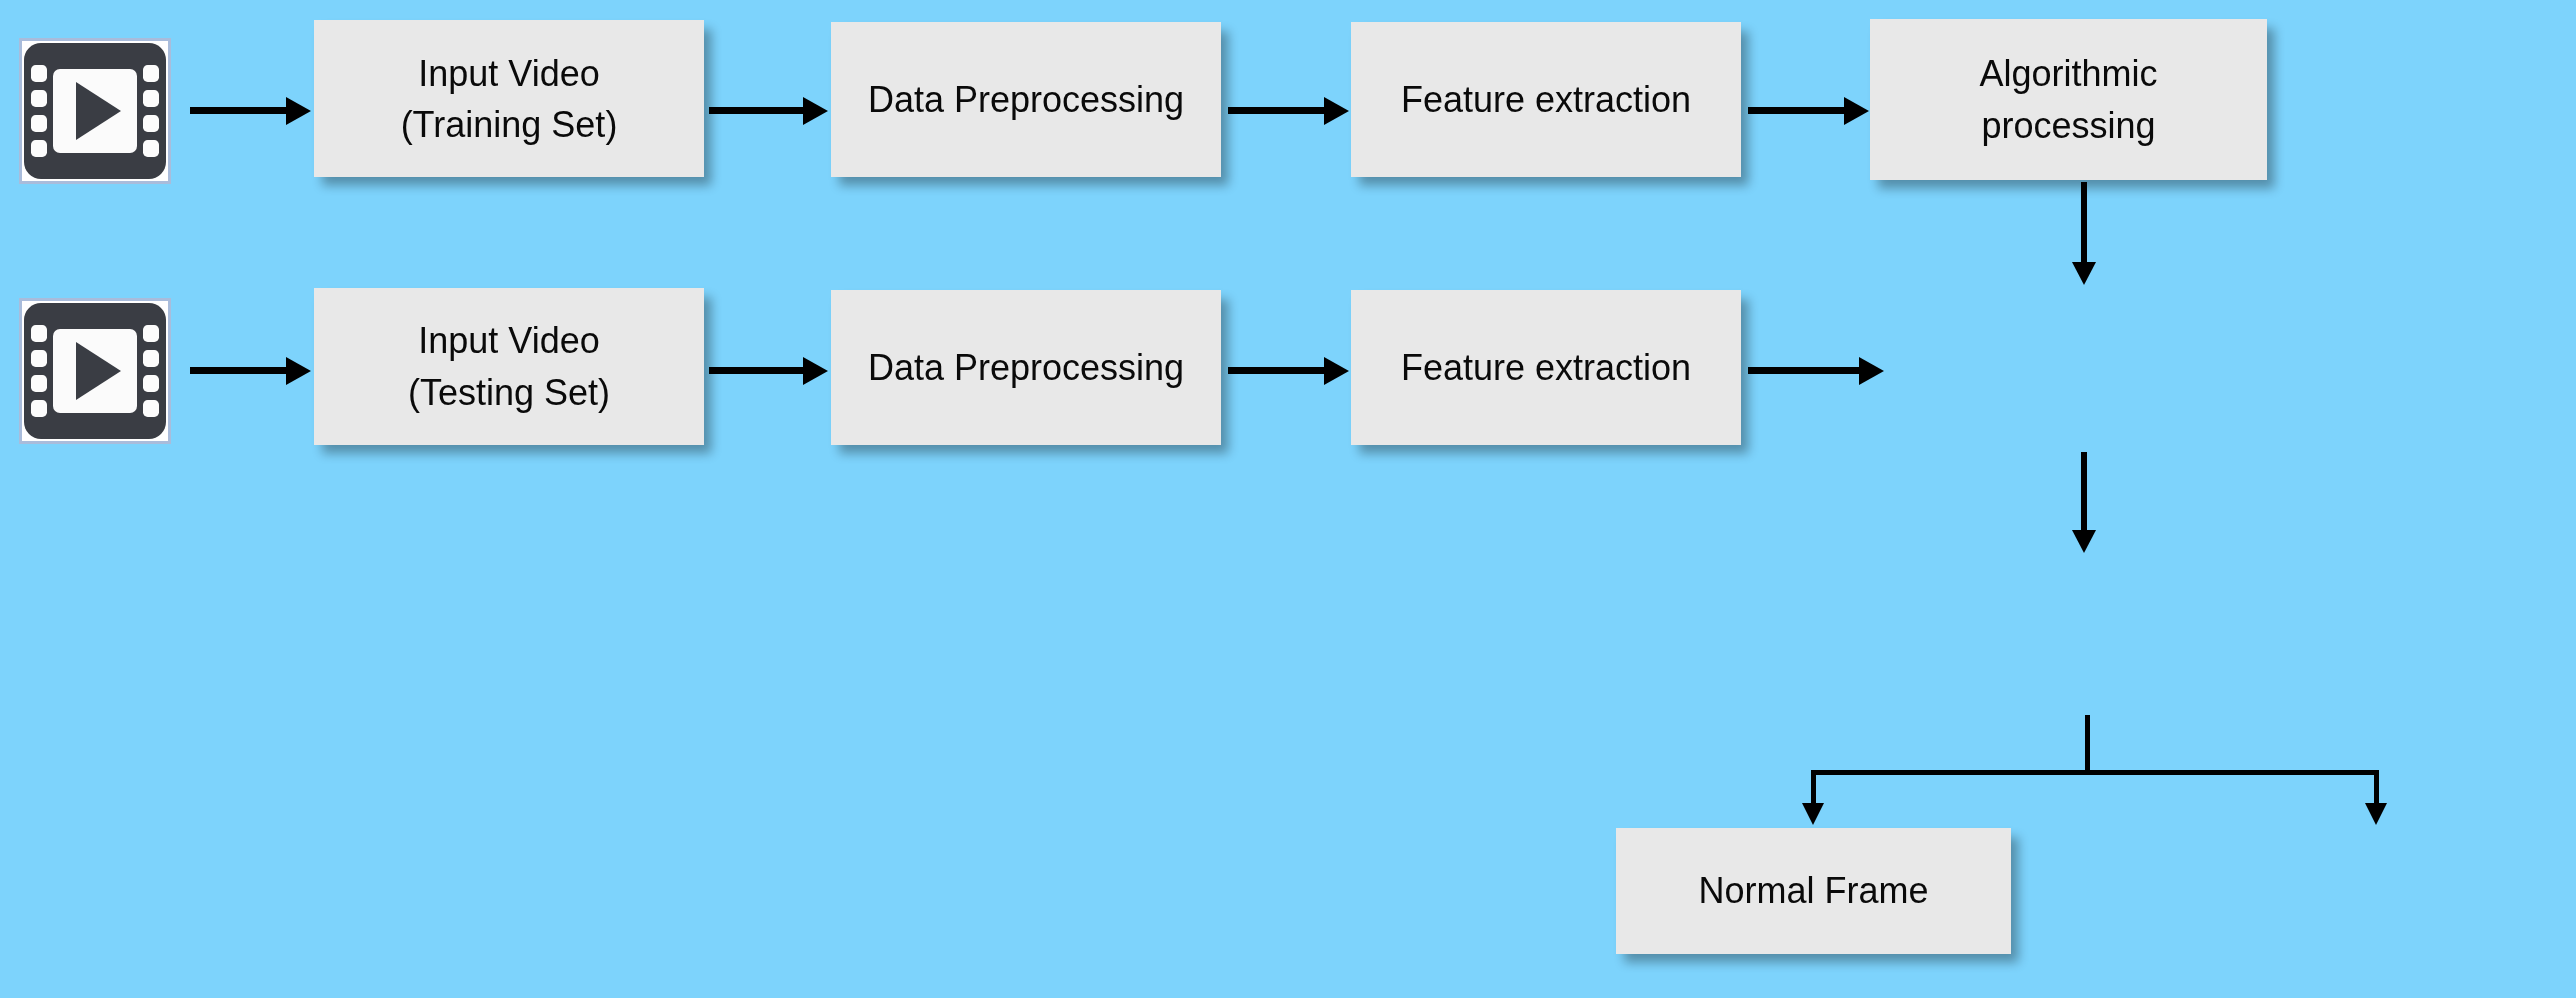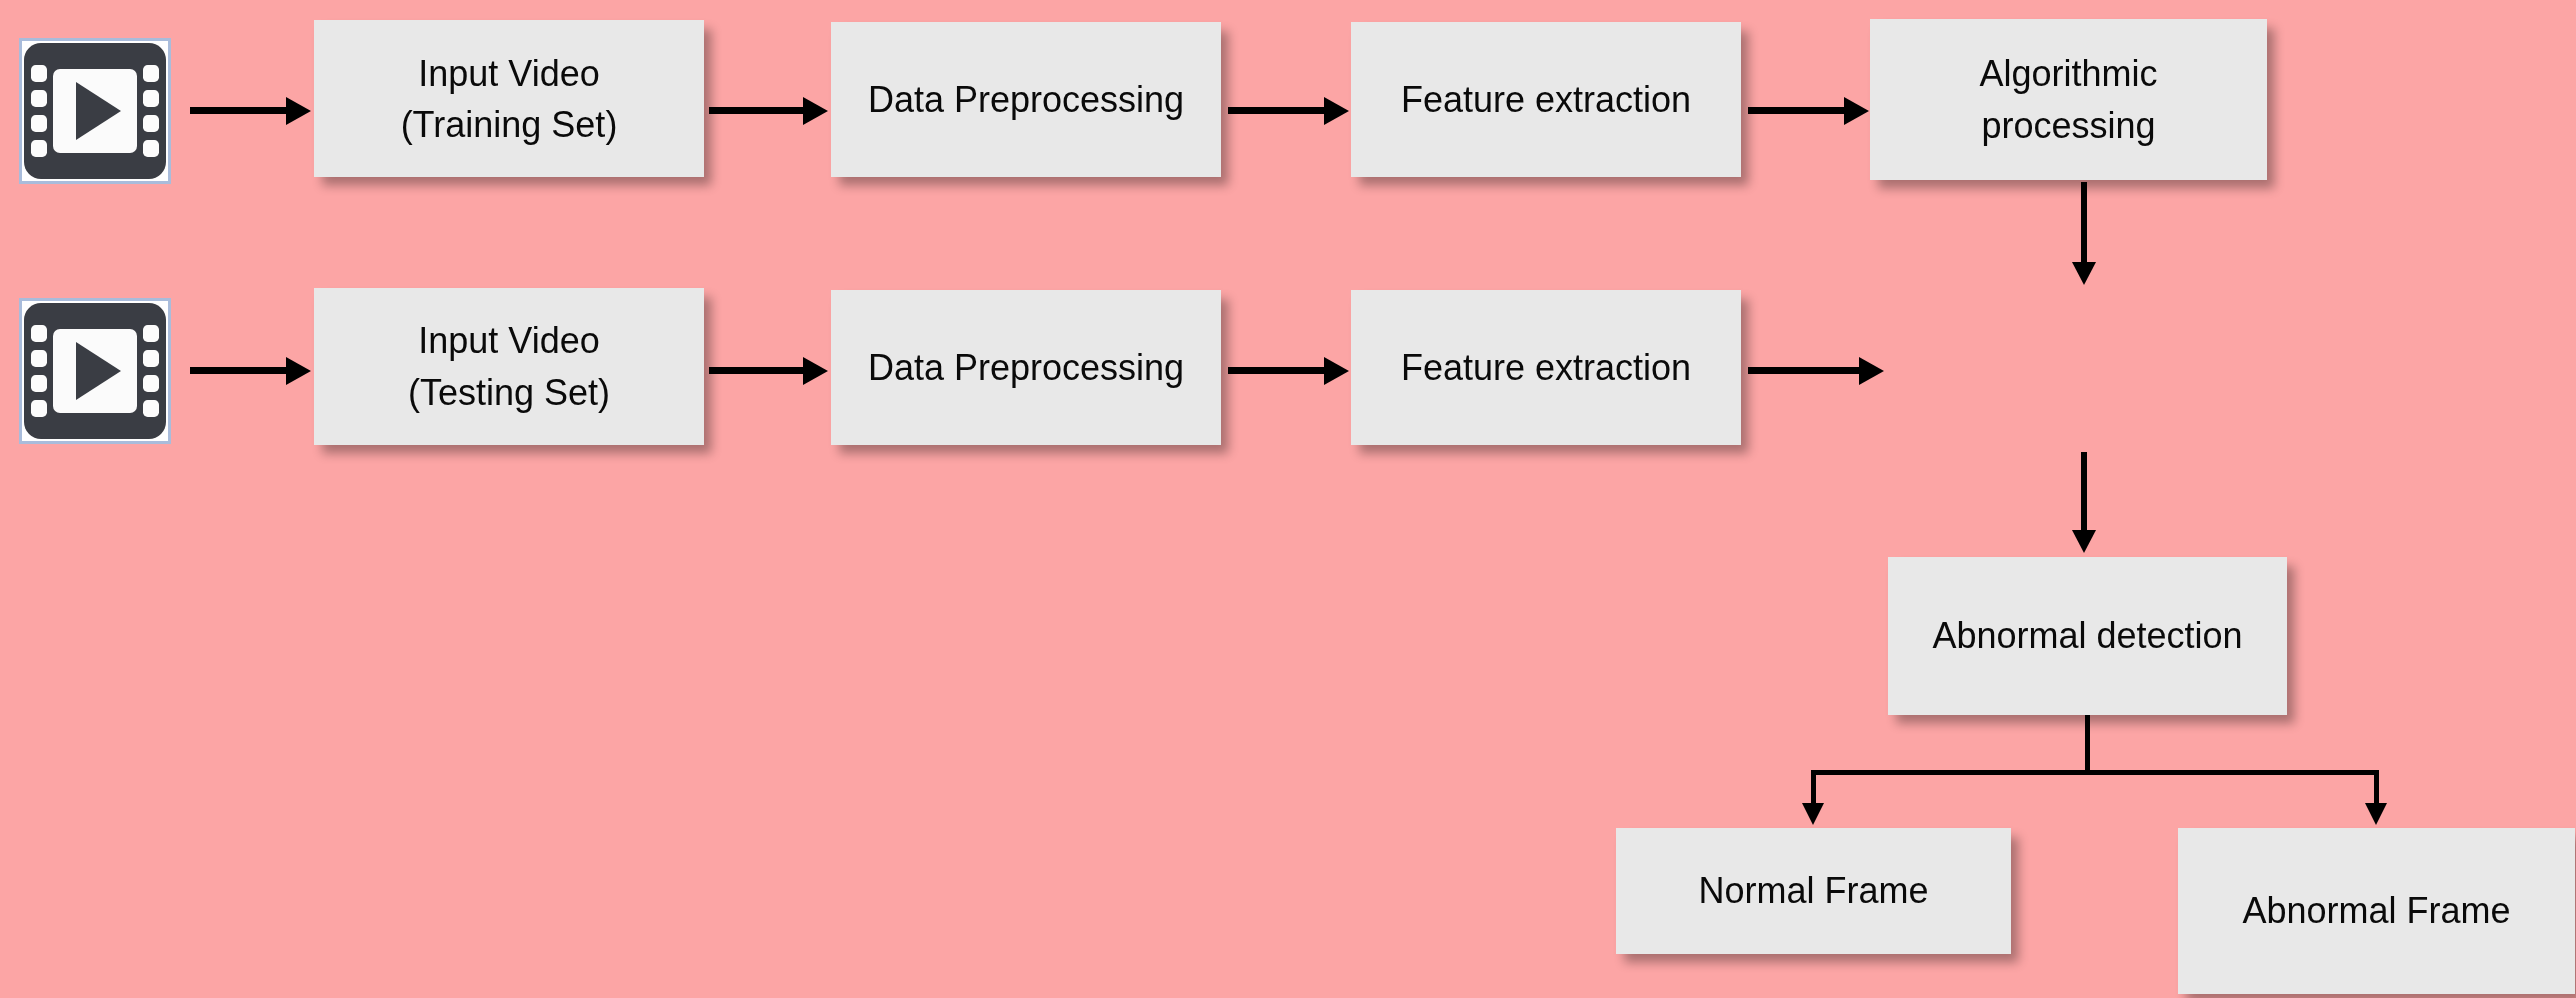--- a/index.html
+++ b/index.html
@@ -1,20 +1,20 @@
 <!DOCTYPE html>
 <html style="font-size:12.5px"><head>
 <meta charset="utf-8">
 <style>
   html, body { margin: 0; padding: 0; background: #ffffff; }
   .canvas {
     position: relative;
     width: 2576px;
     height: 999px;
-    background: #fca5a5;
+    background: #7dd3fc;
     overflow: hidden;
     font-family: "Liberation Sans", sans-serif;
   }
 
   
   .node {
     position: absolute;
     background: #e8e8e8;
     box-shadow: 7.8px 8.6px 10.2px rgba(0,0,0,0.33);
     display: flex;
@@ -203,31 +203,25 @@
 
   <div class="node" style="left:1351px; top:290px; width:390px; height:155px;">
     <span class="box-label">Feature extraction</span>
   </div>
 
   <div class="harrow" style="left:1748px; top:367px; width:111px;"></div>
 
 
   <div class="varrow" style="left:2081px; top:452px; height:78px;"></div>
 
-  <div class="node" style="left:1888px; top:557px; width:399px; height:158px;">
-    <span class="box-label">Abnormal detection</span>
-  </div>
 
   <div class="cline" style="left:2085px; top:715px; width:4.7px; height:60px;"></div>
   <div class="cline" style="left:1811px; top:770px; width:568px; height:4.7px;"></div>
   <div class="varrow thin" style="left:1811px; top:770px; height:33px;"></div>
   <div class="varrow thin" style="left:2374px; top:770px; height:33px;"></div>
 
   <div class="node" style="left:1616px; top:828px; width:395px; height:126px;">
     <span class="box-label">Normal Frame</span>
   </div>
 
-  <div class="node" style="left:2178px; top:828px; width:397px; height:166px;">
-    <span class="box-label">Abnormal Frame</span>
-  </div>
 
 </div>
 
 
 </body></html>

